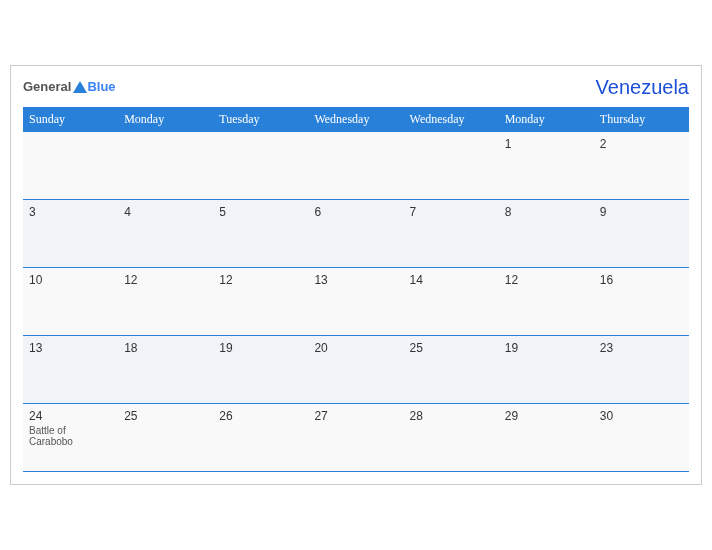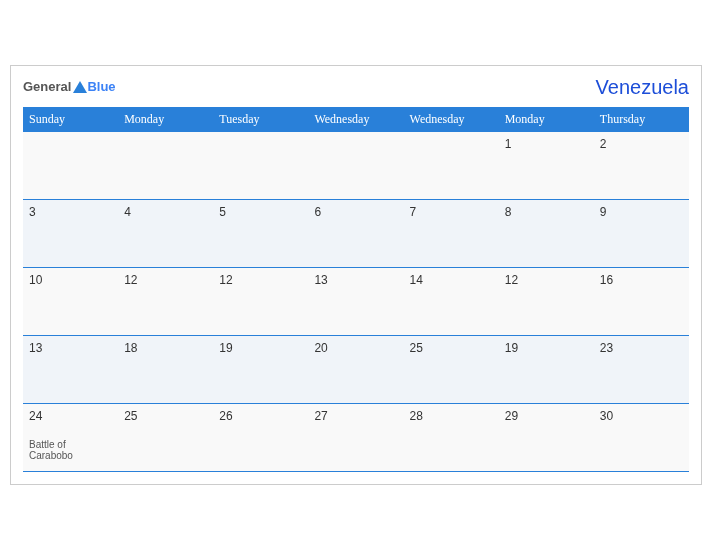--- a/index.html
+++ b/index.html
@@ -94,21 +94,21 @@
       background: #f0f4f9;
     }
     .day-number {
       font-size: 12px;
       color: #333;
       display: block;
     }
     .event-text {
       font-size: 10px;
       color: #555;
-      margin-top: 16px;
+      margin-top: 2px;
       display: block;
     }
   </style>
 </head>
 <body>
 
 <div class="calendar-container">
   <div class="header">
     <div class="logo">
       <div style="display:flex; flex-direction:row; align-items:center;">

